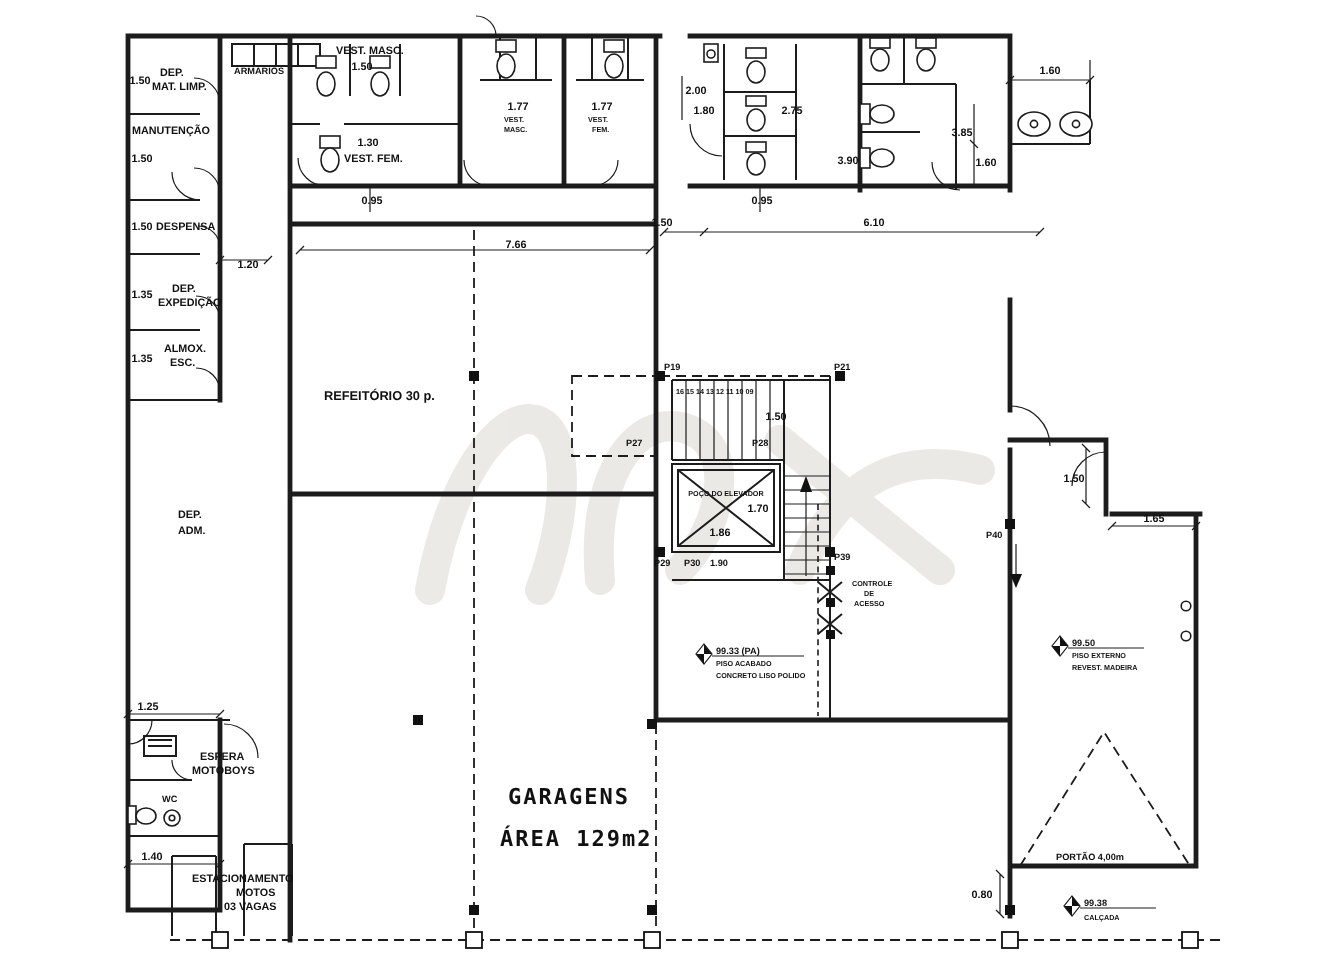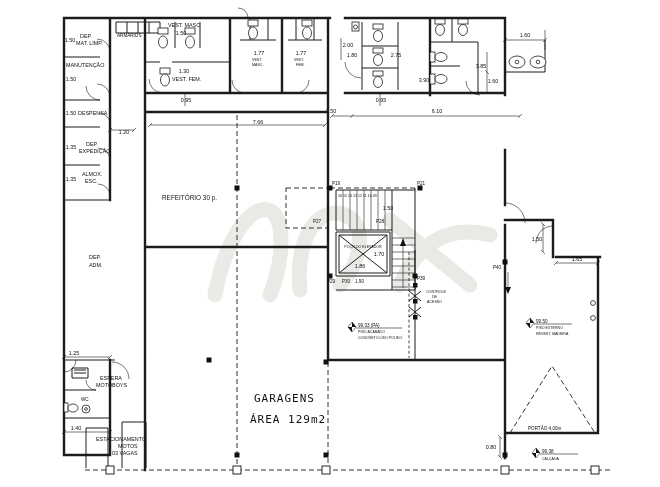--- a/index.html
+++ b/index.html
@@ -1,17 +1,17 @@
 <!DOCTYPE html>
 <html><head>
 <meta charset="utf-8">
 <style>
   html,body{margin:0;padding:0;background:#ffffff;}
   .canvas{position:relative;width:660px;height:487px;background:#fff;overflow:hidden;
-          font-family:"Liberation Sans",sans-serif;}
+          font-family:"Liberation Sans",sans-serif;font-weight:bold;}
   svg{position:absolute;left:0;top:0;}
   
   .w2{stroke:#1c1c1c;stroke-width:2.4;fill:none;stroke-linecap:square;}
   .w1{stroke:#1c1c1c;stroke-width:1;fill:none;}
   .w05{stroke:#1c1c1c;stroke-width:.6;fill:none;}
   .dsh{stroke:#1c1c1c;stroke-width:.9;fill:none;stroke-dasharray:5 3;}
   .dshf{stroke:#1c1c1c;stroke-width:.8;fill:none;stroke-dasharray:3 2.2;}
   .col{fill:#111;stroke:none;}
   .colo{fill:#fff;stroke:#111;stroke-width:.9;}
   .fx{stroke:#1c1c1c;stroke-width:.8;fill:#fff;}

